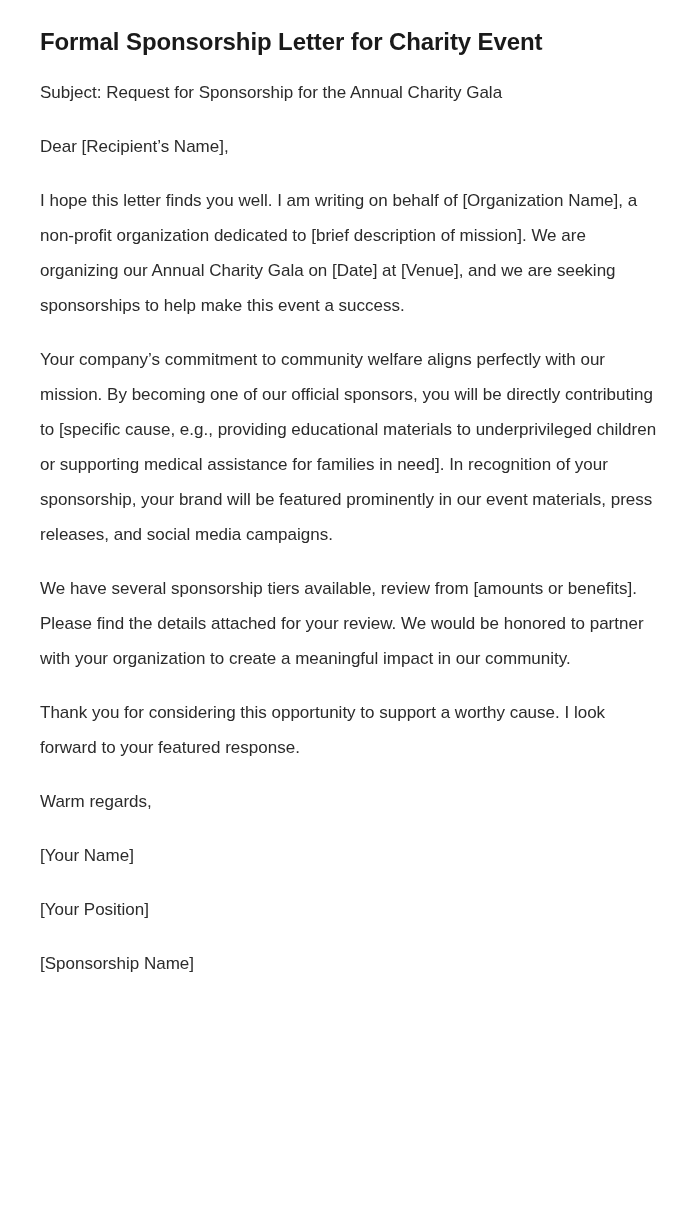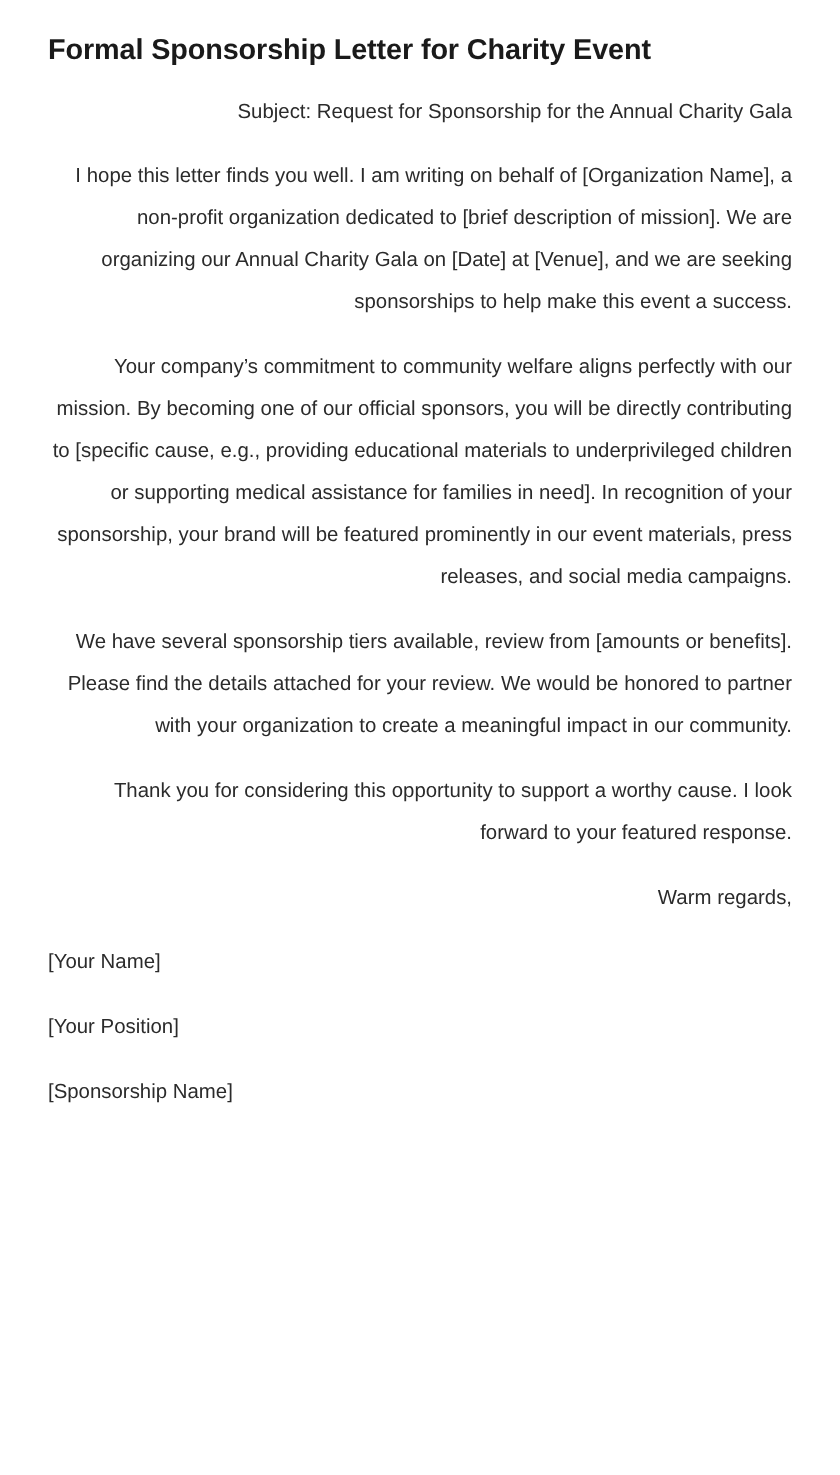--- a/index.html
+++ b/index.html
@@ -26,38 +26,38 @@
     color: #1a1a1a;
     margin: 8px 0 18px 0;
     letter-spacing: -0.1px;
   }
   .para {
     font-size: 17px;
     line-height: 35px;
     color: #2b2b2b;
     margin: 0 0 19px 0;
     font-weight: 400;
-    text-align: right;
   }
   .sign-line {
     font-size: 17px;
     line-height: 35px;
     color: #2b2b2b;
     margin: 12px 0 19px 0;
   }
 </style>
 </head>
 <body>
 
 <div class="page">
 
   <h1 class="doc-title">Formal Sponsorship Letter for Charity Event</h1>
 
   <p class="para">Subject: Request for Sponsorship for the Annual Charity Gala</p>
 
+  <p class="para">Dear [Recipient’s Name],</p>
 
   <p class="para">I hope this letter finds you well. I am writing on behalf of [Organization Name], a non-profit organization dedicated to [brief description of mission]. We are organizing our Annual Charity Gala on [Date] at [Venue], and we are seeking sponsorships to help make this event a success.</p>
 
   <p class="para">Your company’s commitment to community welfare aligns perfectly with our mission. By becoming one of our official sponsors, you will be directly contributing to [specific cause, e.g., providing educational materials to underprivileged children or supporting medical assistance for families in need]. In recognition of your sponsorship, your brand will be featured prominently in our event materials, press releases, and social media campaigns.</p>
 
   <p class="para">We have several sponsorship tiers available, review from [amounts or benefits]. Please find the details attached for your review. We would be honored to partner with your organization to create a meaningful impact in our community.</p>
 
   <p class="para">Thank you for considering this opportunity to support a worthy cause. I look forward to your featured response.</p>
 
   <p class="para">Warm regards,</p>

